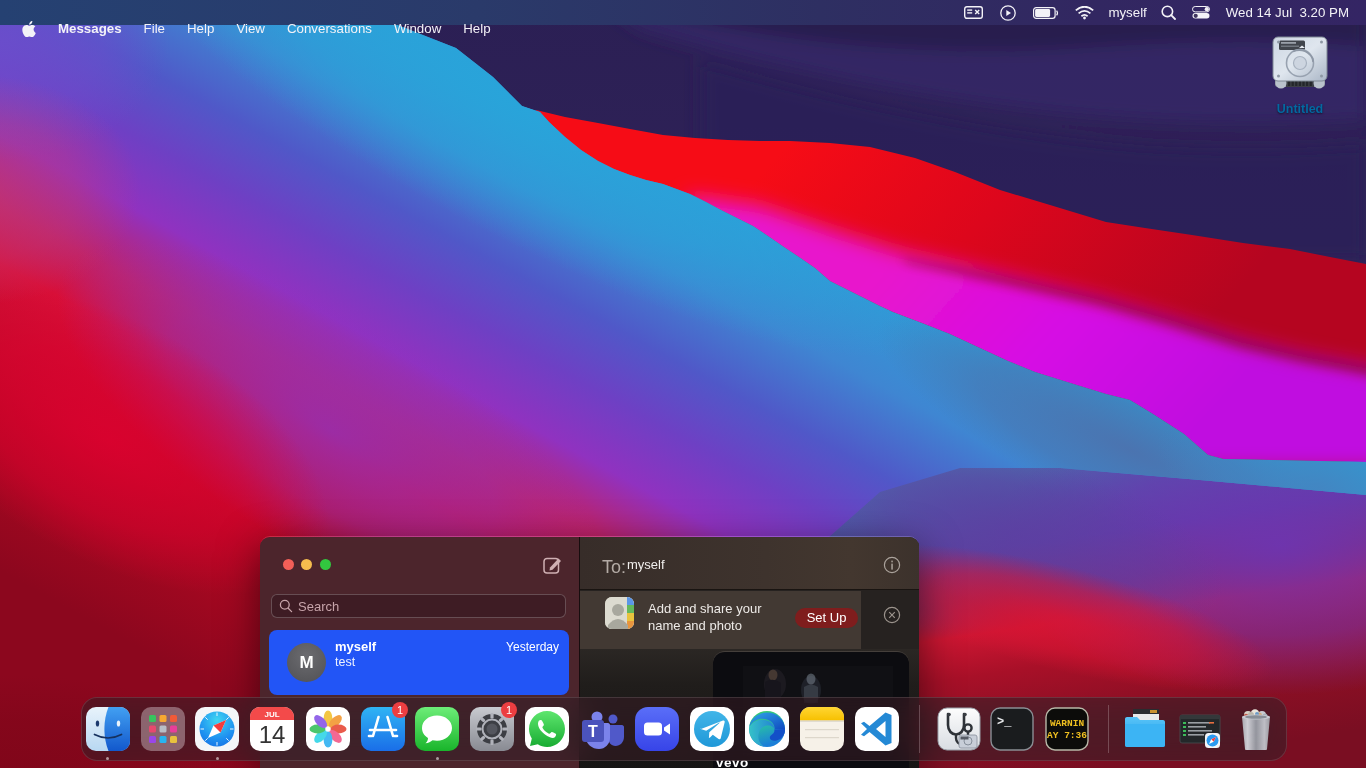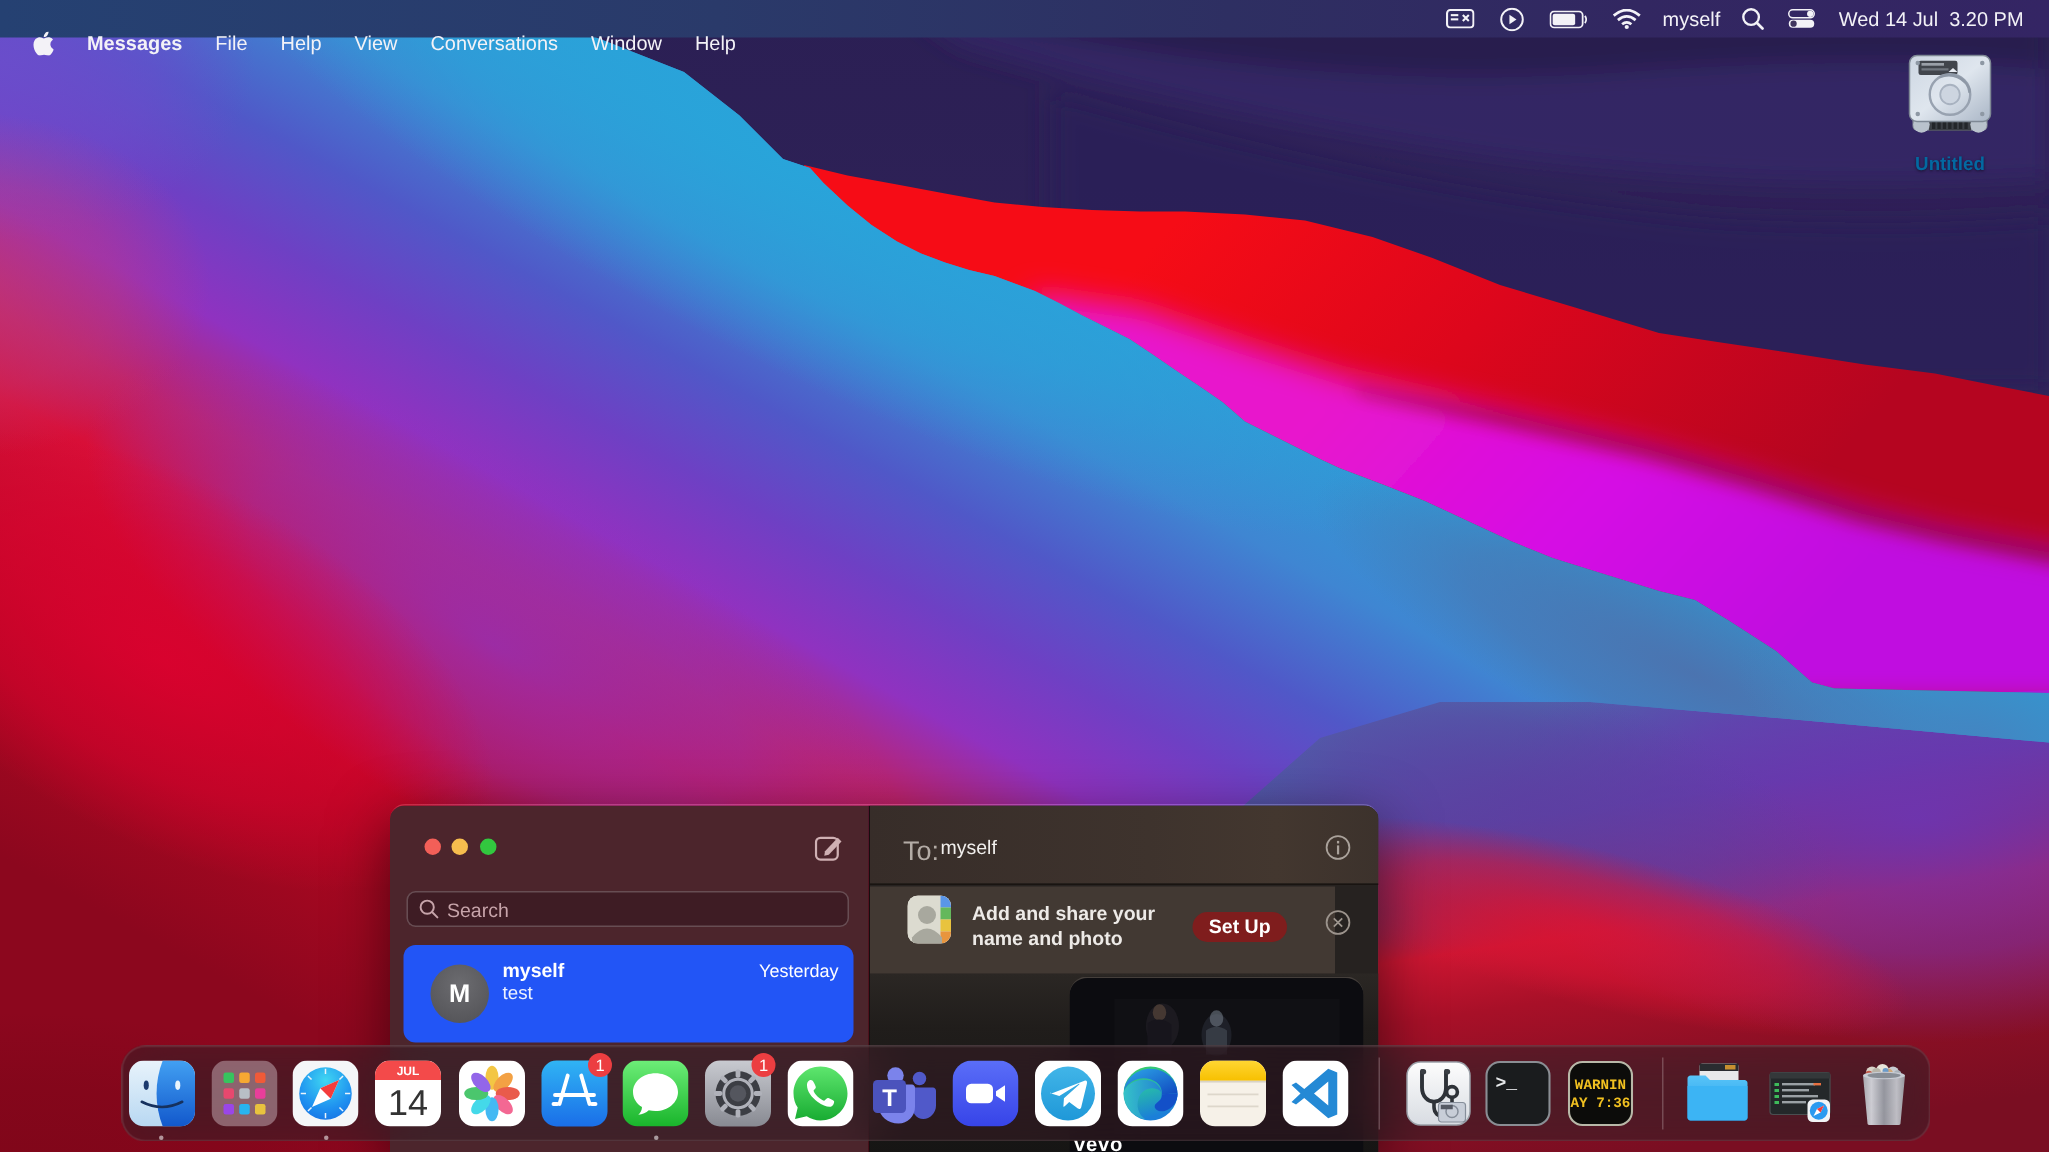--- a/index.html
+++ b/index.html
@@ -42,21 +42,21 @@
   font-size:17px; font-weight:bold; color:#fff; }
 #convrow .name { position:absolute; left:66px; top:9px; font-size:13px; font-weight:bold; }
 #convrow .msg { position:absolute; left:66px; top:25px; font-size:12.5px; color:rgba(255,255,255,.92); }
 #convrow .when { position:absolute; right:10px; top:10px; font-size:12px; }
 #rtop { position:absolute; left:0; top:0; width:339px; height:53px;
   background:linear-gradient(90deg,#372d29 0%, #3e332d 55%, #43372f 80%, #3c322c 100%);
   border-bottom:1px solid #191411; }
 #rtop .to { position:absolute; left:22px; top:20px; font-size:18px; color:#b3aba5; }
 #rtop .toname { position:absolute; left:47px; top:20px; font-size:13px; color:#f1efed; }
 #iinfo { position:absolute; left:303px; top:19px; }
-#banner { position:absolute; left:0; top:54px; width:310px; height:58px; background:#423933;font-weight:bold; }
+#banner { position:absolute; left:0; top:54px; width:281px; height:58px; background:#423933; }
 #cardicon { position:absolute; left:25px; top:6px; width:29px; height:32px; border-radius:7px; background:#dbdacf; overflow:hidden; }
 #banner .txt { position:absolute; left:68px; top:9px; font-size:13px; line-height:17px; color:#edeae7; }
 #setup { position:absolute; left:215px; top:17px; width:63px; height:20px; border-radius:10px; background:#7f1d1d;
   color:#fff; font-size:13px; text-align:center; line-height:20px; }
 #bclose { position:absolute; left:303px; top:15px; }
 #content { position:absolute; left:0; top:112px; width:339px; height:120px;
   background:linear-gradient(180deg,#2b2724 0%, #201d1b 30%, #161514 100%); }
 #bubble { position:absolute; left:133px; top:2px; width:196px; height:118px; border-radius:12px 12px 0 0;
   background:#0c0c10; border-top:1px solid rgba(88,80,74,.75); }
 #vevo { position:absolute; left:3px; top:103px; color:#fff; font-weight:bold; font-size:13.5px; letter-spacing:.5px; }

